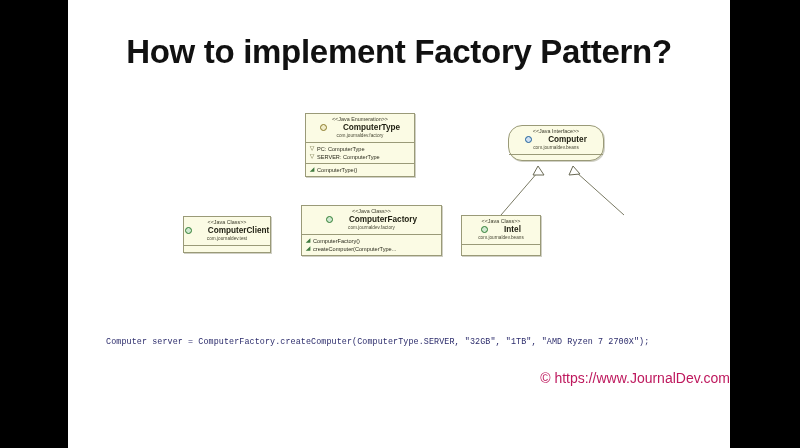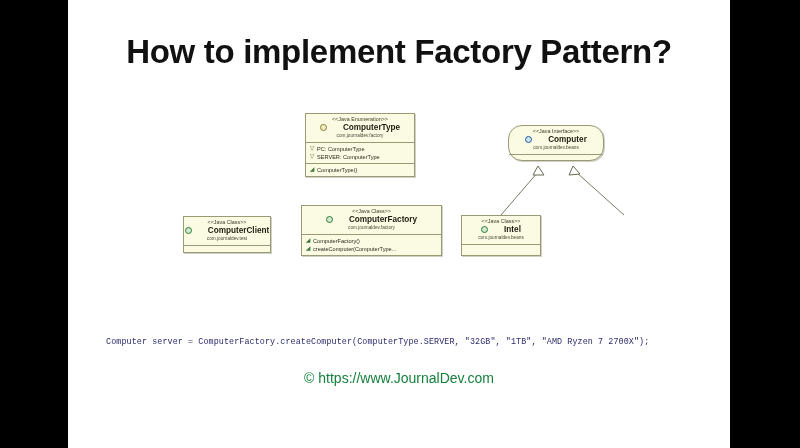--- a/index.html
+++ b/index.html
@@ -164,23 +164,23 @@
     color: #2b2b6b;
     white-space: pre;
     letter-spacing: 0.1px;
   }
 
   #footer {
     position: absolute;
     left: 0;
     top: 370px;
     width: 662px;
-    text-align: center;
+    text-align: right;
     font-size: 14px;
-    color: #15803d;
+    color: #be185d;
     white-space: nowrap;
   }
 </style>
 </head>
 <body>
 
 <div id="screen">
 
   <div id="bar-left"></div>
   <div id="bar-right"></div>

